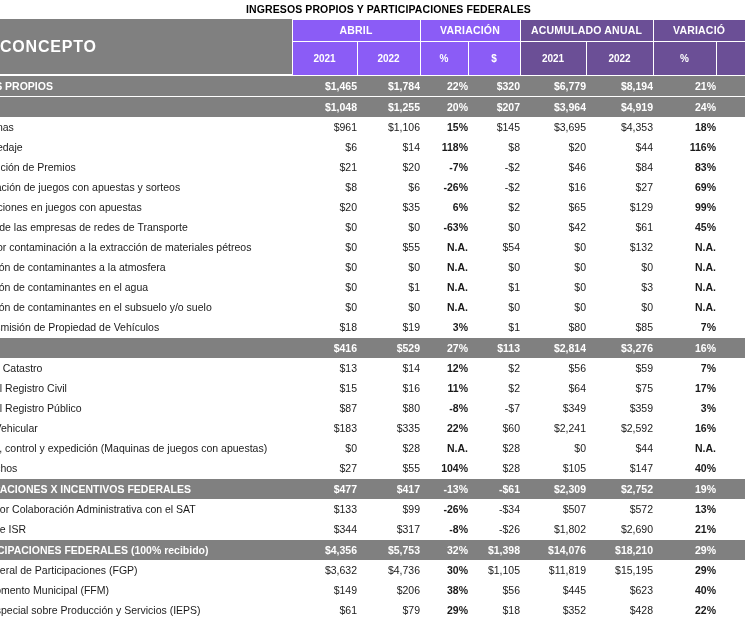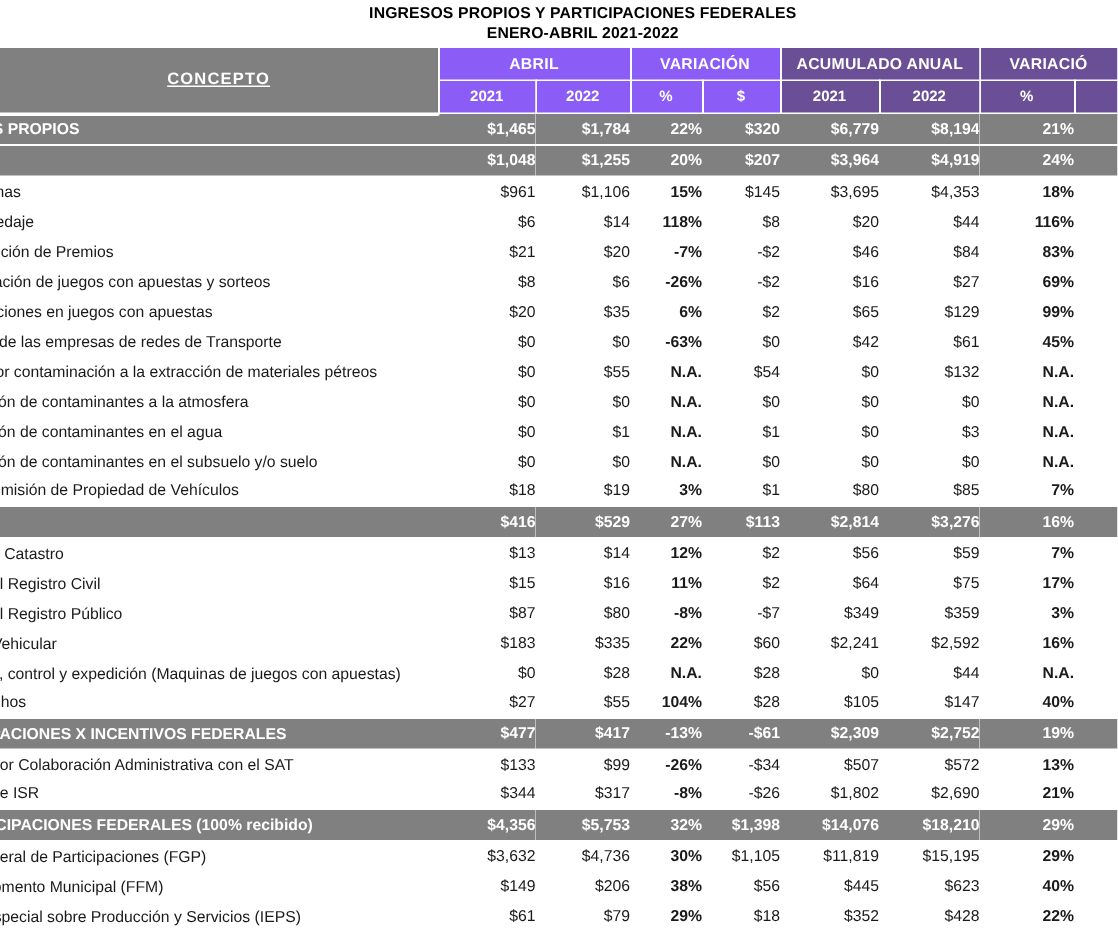--- a/index.html
+++ b/index.html
@@ -52,42 +52,41 @@
   col.c-n5 { width: 66px; }
   col.c-n6 { width: 67px; }
   col.c-n7 { width: 63px; }
   col.c-n8 { width: 29px; }
 
   
   .hdr-concept {
     background: #808080;
     color: #ffffff;
     font-weight: bold;
-    font-size: 11px;
-    text-align: center;
+    font-size: 16px;
+    text-align: left;
     letter-spacing: 0.8px;
     height: 44px;
     border-bottom: 2px solid #ffffff;
-    text-decoration: underline;
   }
   .hdr-grp {
     color: #ffffff;
     font-weight: bold;
     font-size: 10.5px;
     text-align: center;
     height: 22px;
     letter-spacing: 0.2px;
     border: 1px solid #ffffff;
   }
   .hdr-sub {
     color: #ffffff;
     font-weight: bold;
     font-size: 10px;
     text-align: center;
-    height: 22px;
+    height: 34px;
     border: 1px solid #ffffff;
   }
   .blue  { background: #8b5cf6; }
   .purple{ background: #6b4f96; }
 
   
   tr.row-normal td {
     height: 20px;
     font-size: 10.5px;
     color: #1a1a1a;
@@ -128,21 +127,20 @@
   
   tr.row-band td { border-top: 1px solid #ffffff; border-bottom: 1px solid #ffffff; }
 </style>
 </head>
 <body>
 
 <div id="page">
 
   <div class="titles">
     <div class="tline">INGRESOS PROPIOS Y PARTICIPACIONES FEDERALES</div>
-    <div class="tline">ENERO-ABRIL 2021-2022</div>
   </div>
 
   <table class="sheet">
     <colgroup>
       <col class="c-concept">
         <col class="c-n1">
         <col class="c-n2">
         <col class="c-n3">
         <col class="c-n4">
       <col class="c-n5">

